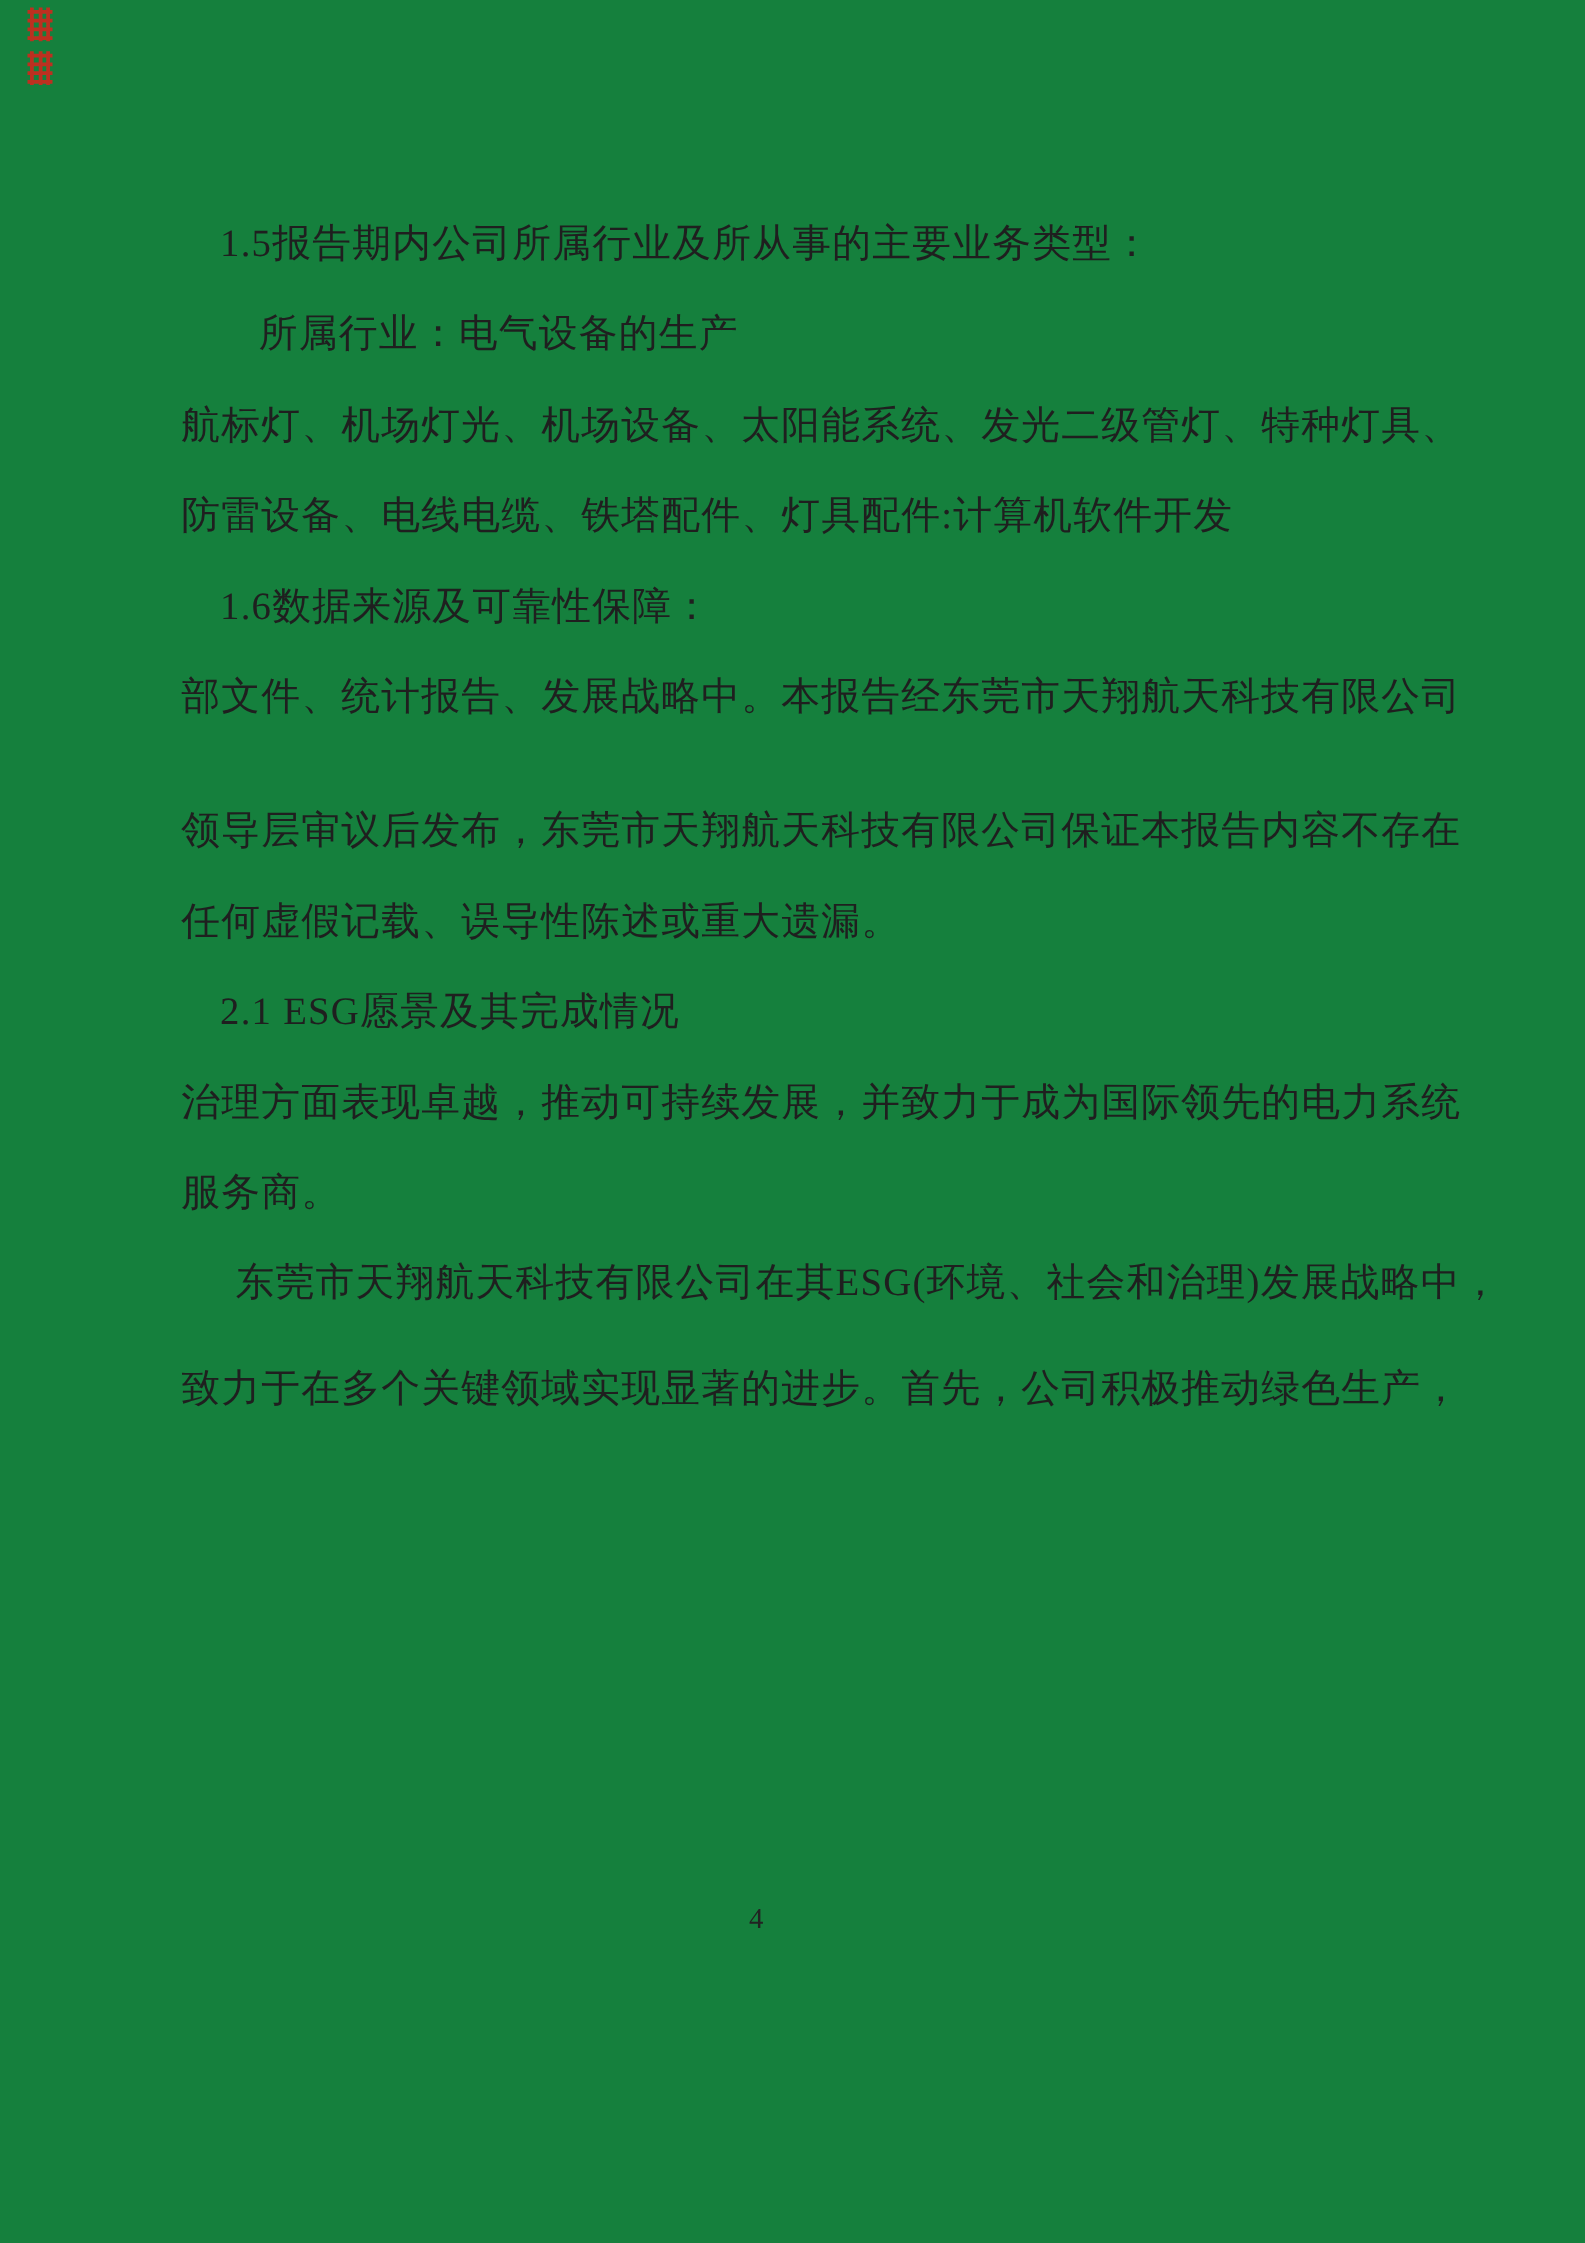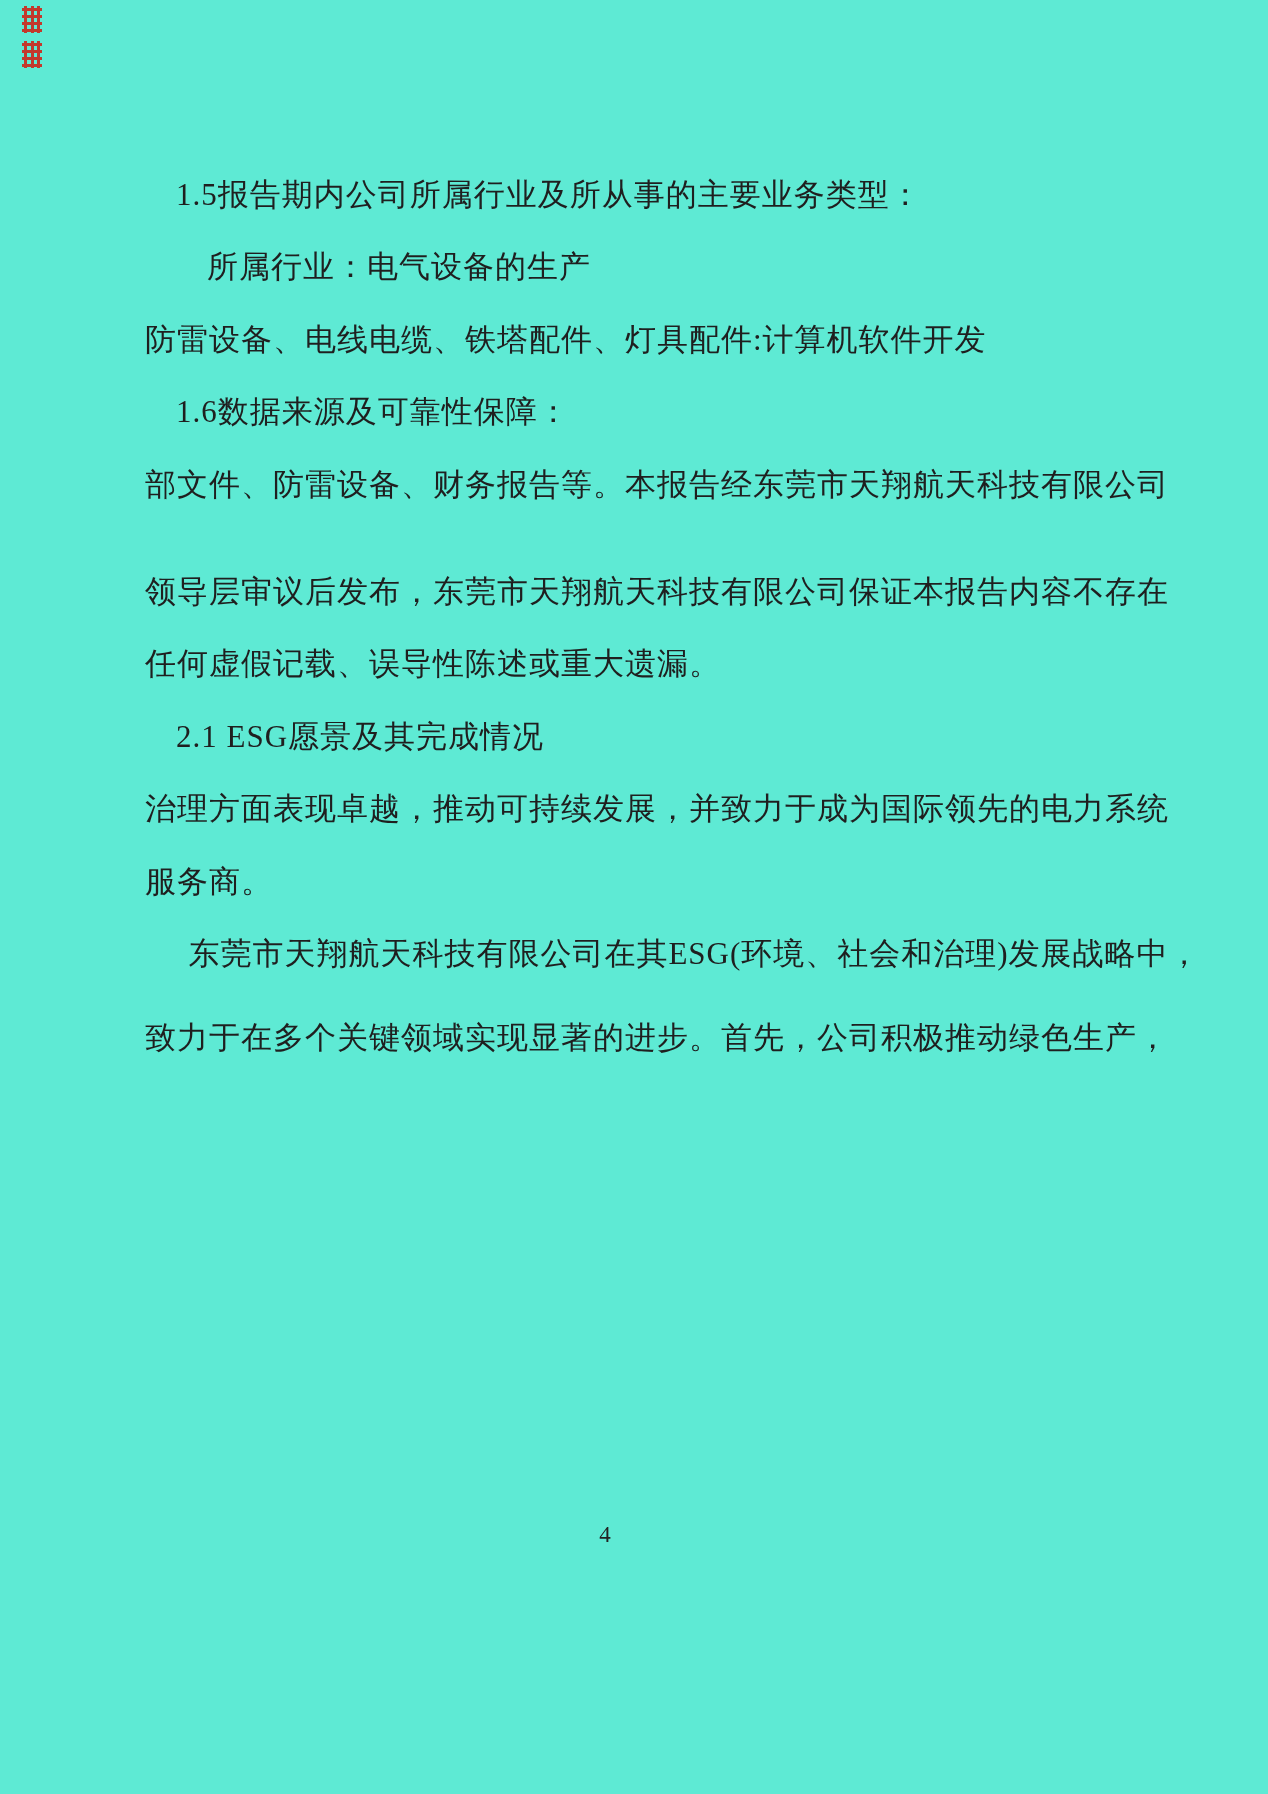--- a/index.html
+++ b/index.html
@@ -61,33 +61,34 @@
     top: 1522px;
     width: 920px;
     text-align: center;
     font-size: 23px;
     color: #222222;
   }
 </style>
 </head>
 <body>
 
-<div class="page" style="background: #5eead4;">
+<div class="page" style="background: #15803d;">
 
   <div class="seal-marks">
     <div class="seal-mark"></div>
     <div class="seal-mark"></div>
   </div>
 
   <div class="content" id="doc-body">
       <div class="text-line" style="padding-left: 31px; color: rgb(31, 31, 31);">1.5报告期内公司所属行业及所从事的主要业务类型：</div>
       <div class="text-line" style="padding-left: 62px; color: rgb(31, 31, 31);">所属行业：电气设备的生产</div>
+      <div class="text-line" style="padding-left: 0px; color: rgb(31, 31, 31);">航标灯、机场灯光、机场设备、太阳能系统、发光二级管灯、特种灯具、</div>
       <div class="text-line" style="padding-left: 0px; color: rgb(31, 31, 31);">防雷设备、电线电缆、铁塔配件、灯具配件:计算机软件开发</div>
       <div class="text-line" style="padding-left: 31px; color: rgb(31, 31, 31);">1.6数据来源及可靠性保障：</div>
-      <div class="text-line" style="padding-left: 0px; color: rgb(31, 31, 31);">部文件、防雷设备、财务报告等。本报告经东莞市天翔航天科技有限公司</div>
+      <div class="text-line" style="padding-left: 0px; color: rgb(31, 31, 31);">部文件、统计报告、发展战略中。本报告经东莞市天翔航天科技有限公司</div>
       <div class="text-line" style="padding-left: 0px; color: rgb(31, 31, 31); margin-top: 35px;">领导层审议后发布，东莞市天翔航天科技有限公司保证本报告内容不存在</div>
       <div class="text-line" style="padding-left: 0px; color: rgb(31, 31, 31);">任何虚假记载、误导性陈述或重大遗漏。</div>
       <div class="text-line" style="padding-left: 31px; color: rgb(31, 31, 31);">2.1 ESG愿景及其完成情况</div>
       <div class="text-line" style="padding-left: 0px; color: rgb(31, 31, 31);">治理方面表现卓越，推动可持续发展，并致力于成为国际领先的电力系统</div>
       <div class="text-line" style="padding-left: 0px; color: rgb(31, 31, 31);">服务商。</div>
       <div class="text-line" style="padding-left: 43.4px; color: rgb(31, 31, 31);">东莞市天翔航天科技有限公司在其ESG(环境、社会和治理)发展战略中，</div>
       <div class="text-line" style="padding-left: 0px; color: rgb(31, 31, 31); margin-top: 12px;">致力于在多个关键领域实现显著的进步。首先，公司积极推动绿色生产，</div>
     </div>
 
   <div class="page-number">4</div>

